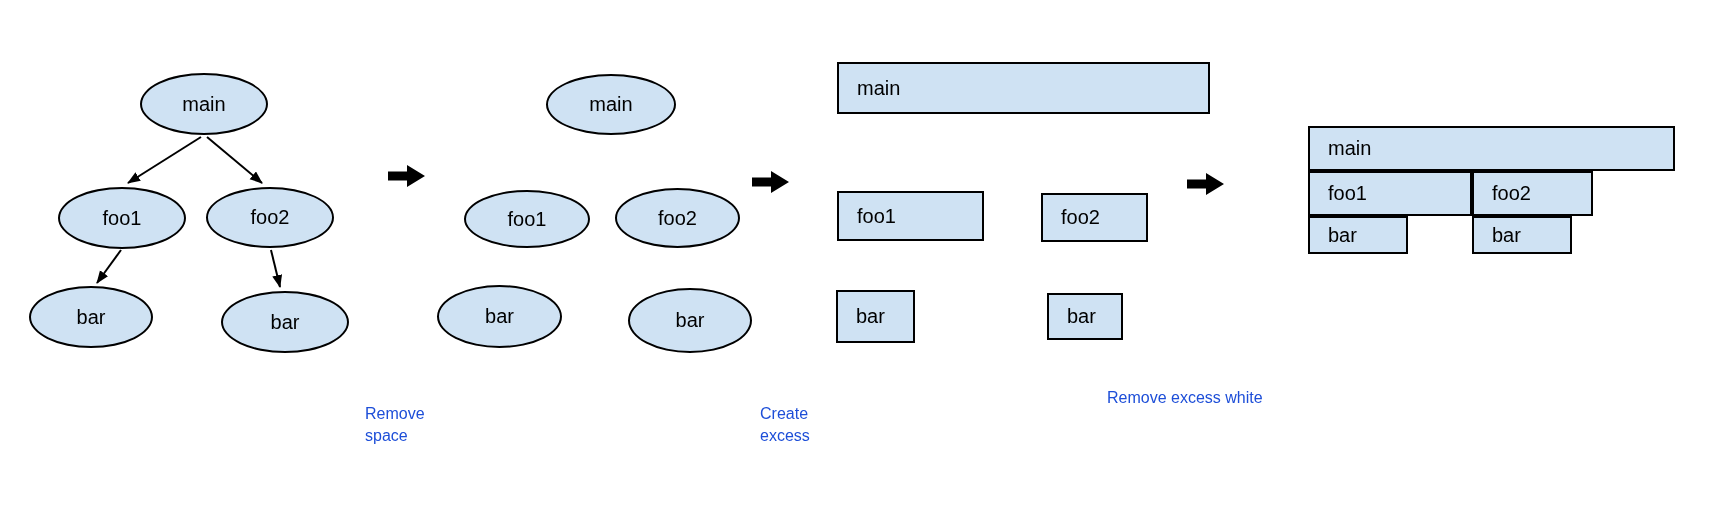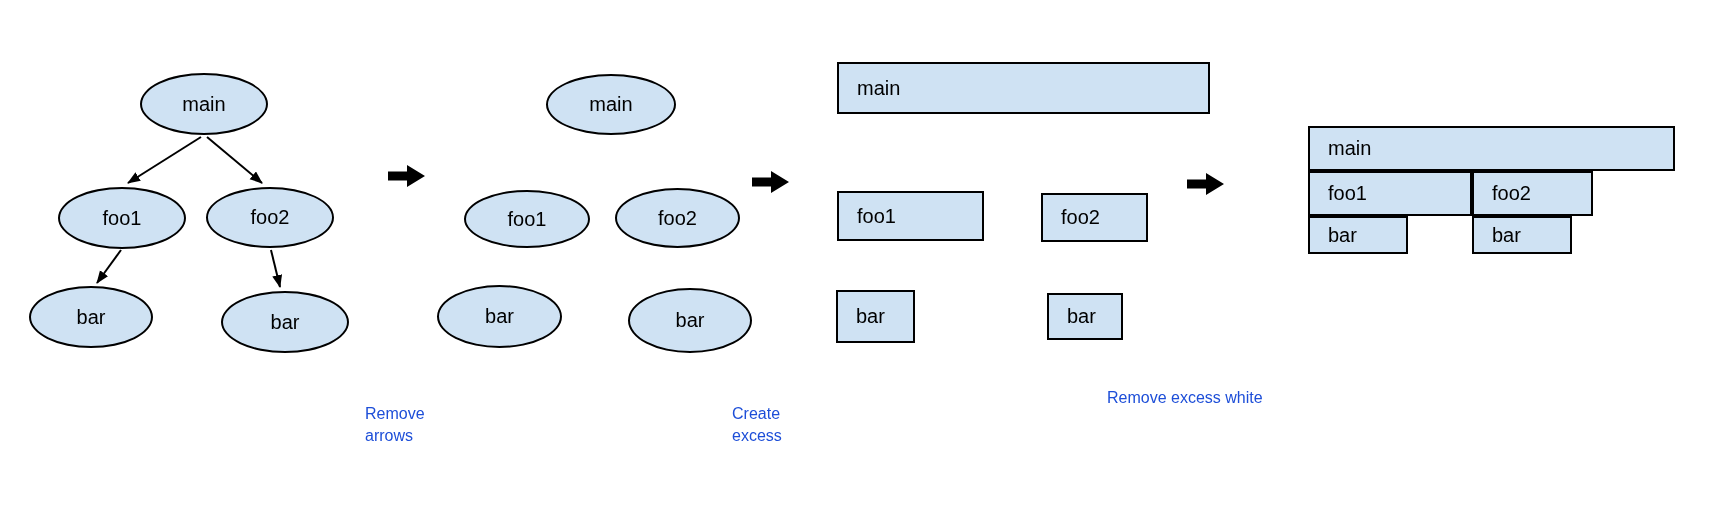--- a/index.html
+++ b/index.html
@@ -92,23 +92,23 @@
     </div>
   <div class="node rect" style="left:1308px;top:216px;width:100px;height:38px">
       <span>bar</span>
     </div>
   <div class="node rect" style="left:1472px;top:216px;width:100px;height:38px">
       <span>bar</span>
     </div>
 
   <div class="caption" style="left:365px;top:403px">
     <div>Remove</div>
-    <div>arrows</div>
+    <div>space</div>
   </div>
-  <div class="caption" style="left:732px;top:403px">
+  <div class="caption" style="left:760px;top:403px">
     <div>Create</div>
     <div>excess</div>
   </div>
   <div class="caption" style="left:1107px;top:387px">
     <div>Remove excess white</div>
   </div>
 
 </div>
 
 </body></html>

